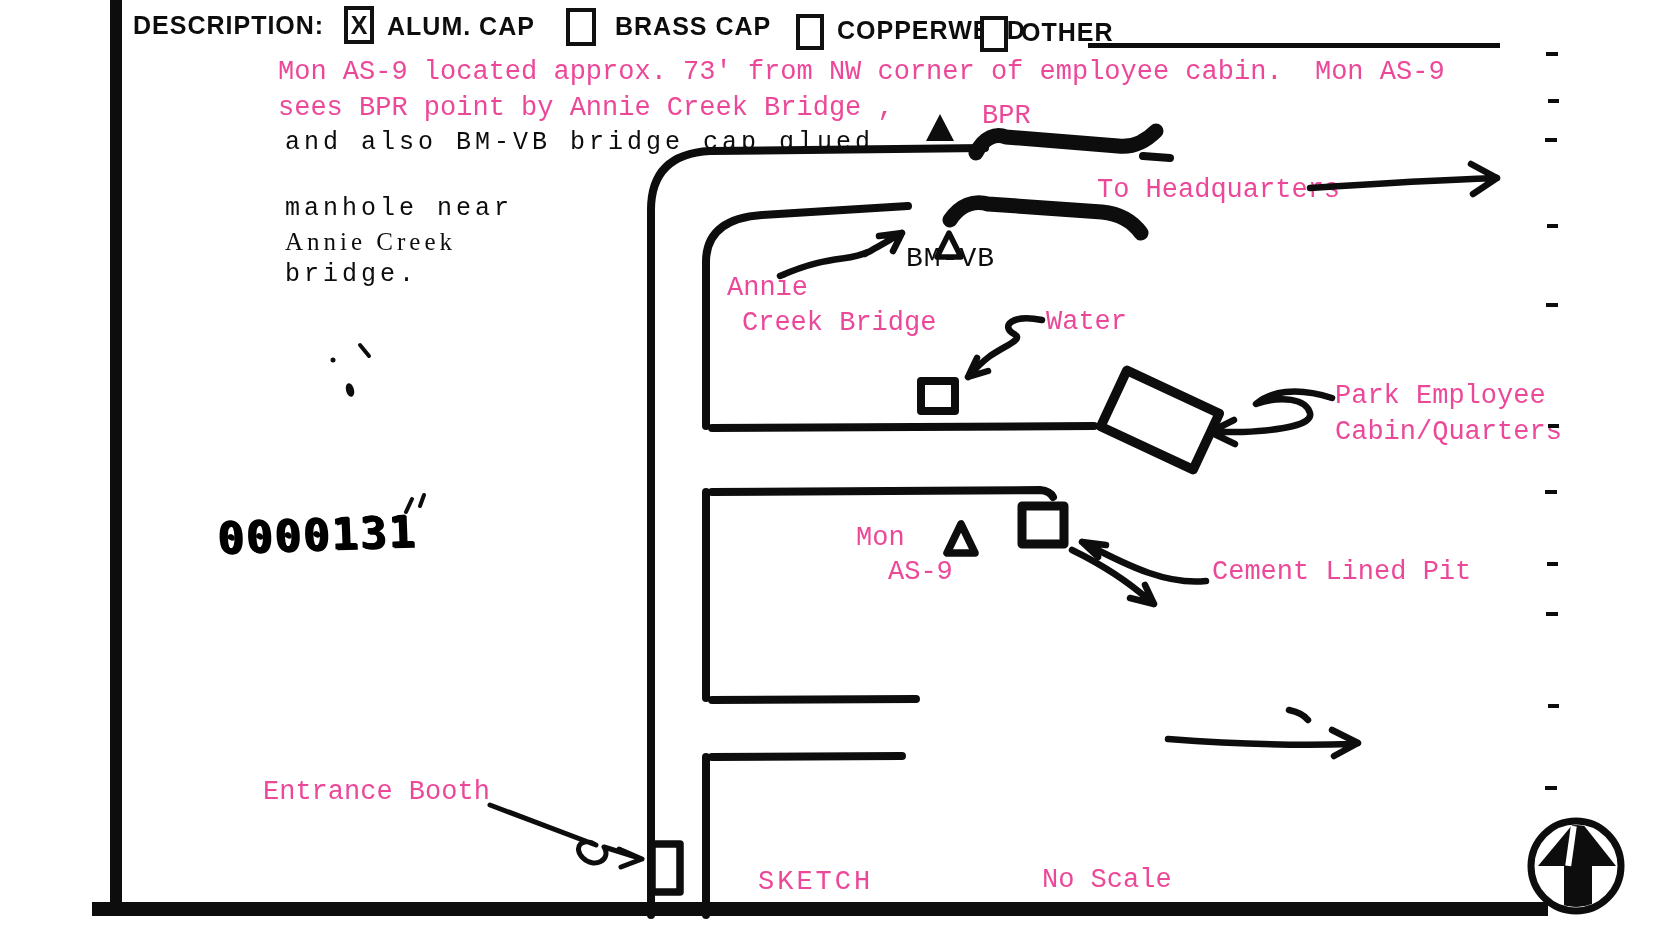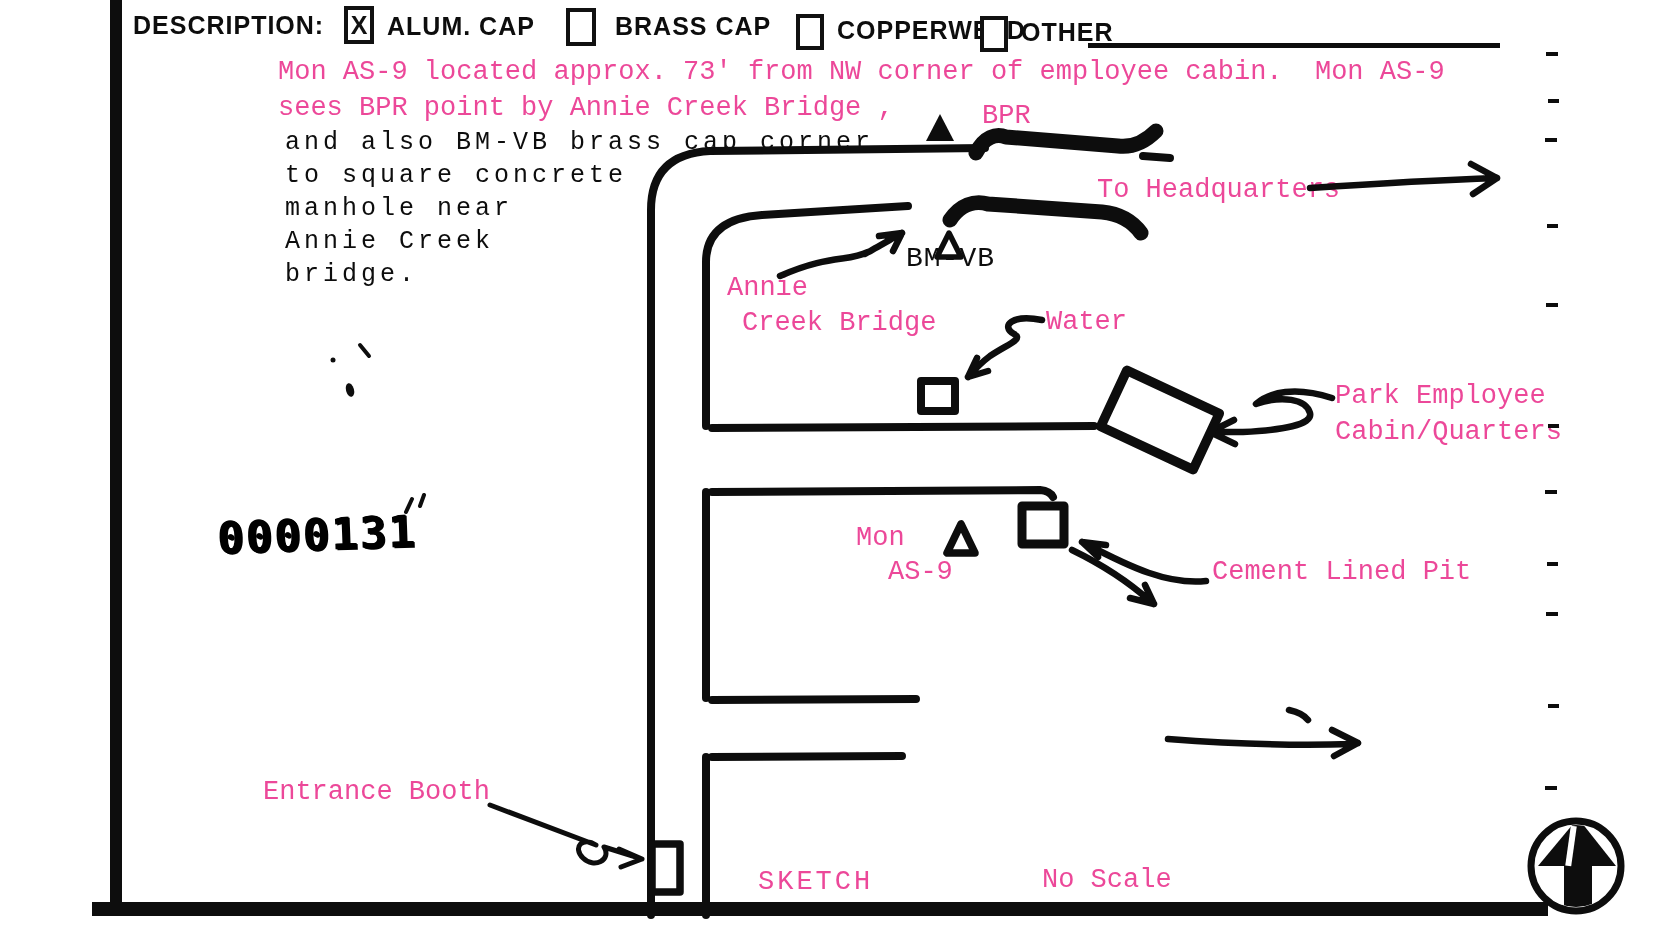--- a/index.html
+++ b/index.html
@@ -41,24 +41,23 @@
 
   <div class="abs cbx" style="left:980px;top:16px;width:28px;height:36px;">
     <span></span>
   </div>
   <div class="abs hdr t" style="left:1021px;top:19px;">OTHER</div>
 
   <div class="abs blank-line" style="left:1088px;top:43px;width:412px;"></div>
 
   <div class="abs lbl t" style="left:278px;top:58px;">Mon AS-9 located approx. 73' from NW corner of employee cabin.  Mon AS-9</div>
   <div class="abs lbl t" style="left:278px;top:94px;">sees BPR point by Annie Creek Bridge ,</div>
-  <div class="abs serifmono t" style="left:285px;top:130px;">and also BM-VB brass cap corner</div>
-  <div class="abs serifmono t" style="left:285px;top:163px;">to square concrete</div>
+  <div class="abs serifmono t" style="left:285px;top:130px;">and also BM-VB bridge cap glued</div>
   <div class="abs serifmono t" style="left:285px;top:196px;">manhole near</div>
-  <div class="abs serifmono t" style="left:285px;top:229px;">Annie Creek</div>
+  <div class="abs serifmono t" style="left:285px;top:229px;font-family:Liberation Serif, serif;">Annie Creek</div>
   <div class="abs serifmono t" style="left:285px;top:262px;">bridge.</div>
 
   <div class="abs stamp t" style="left:218px;top:512px;">0000131</div>
 
   <div class="abs lbl t" style="left:982px;top:102px;">BPR</div>
   <div class="abs t" style="left:906px;top:244px;font-family:'Liberation Mono',monospace;font-size:28px;letter-spacing:1px;">BM-VB</div>
   <div class="abs lbl t" style="left:1097px;top:176px;">To Headquarters</div>
   <div class="abs lbl t" style="left:727px;top:274px;text-align:center;">Annie</div>
   <div class="abs lbl t" style="left:742px;top:309px;">Creek Bridge</div>
   <div class="abs lbl t" style="left:1046px;top:308px;">Water</div>

